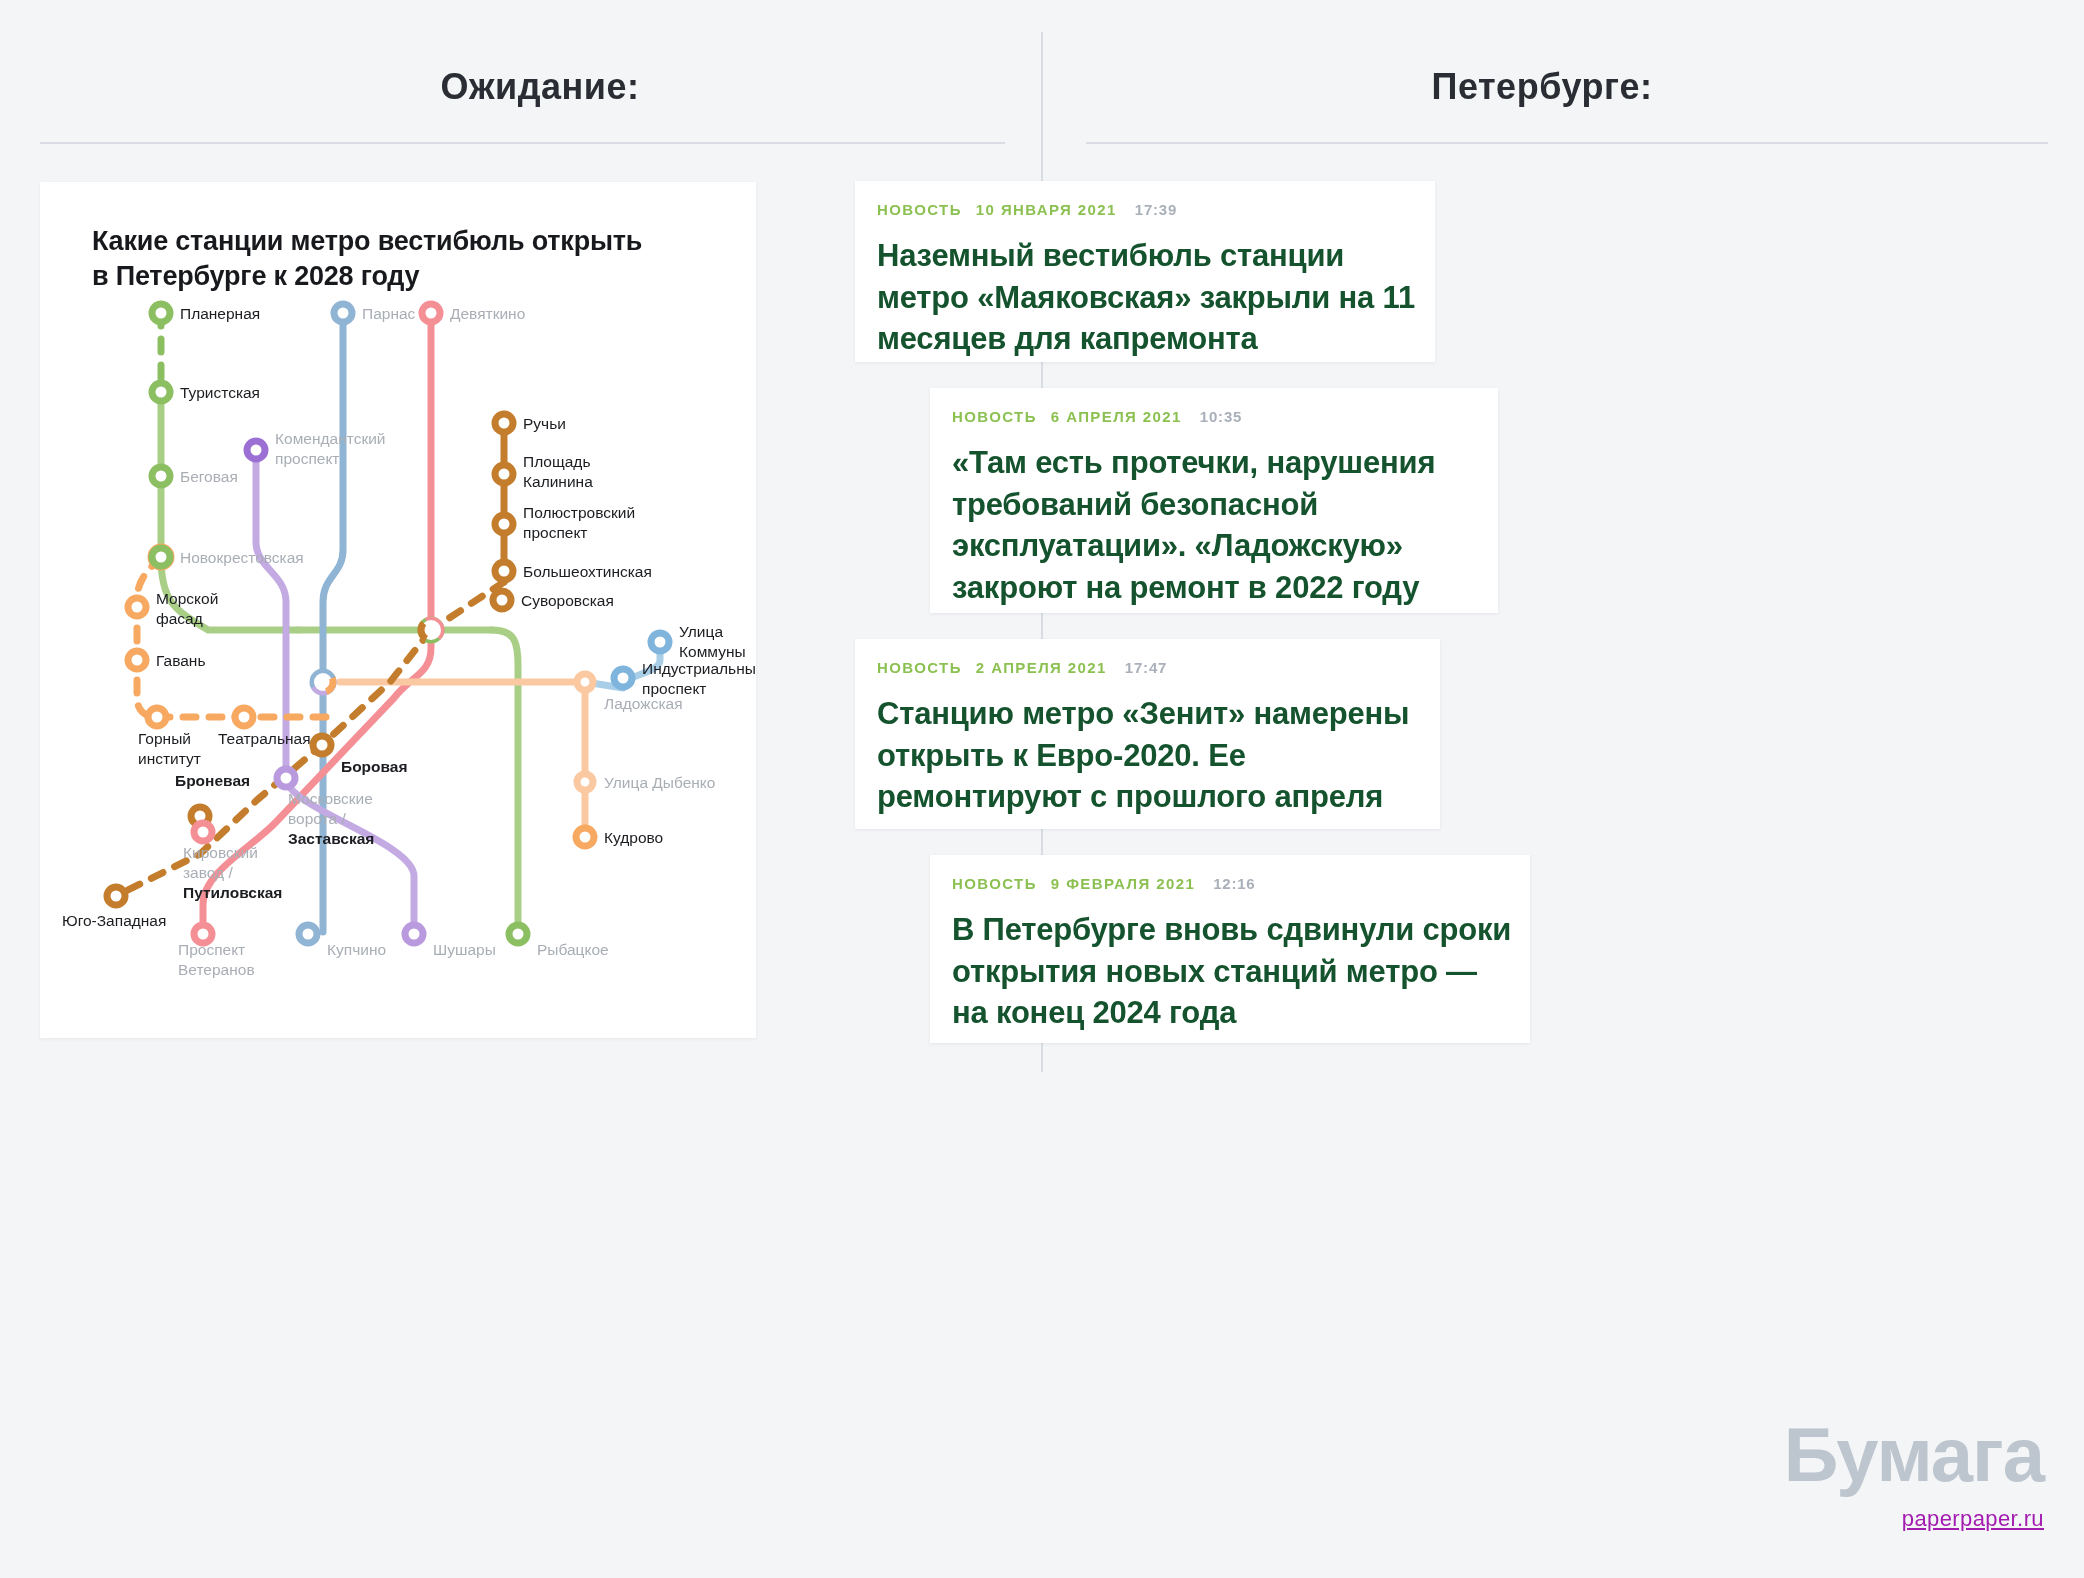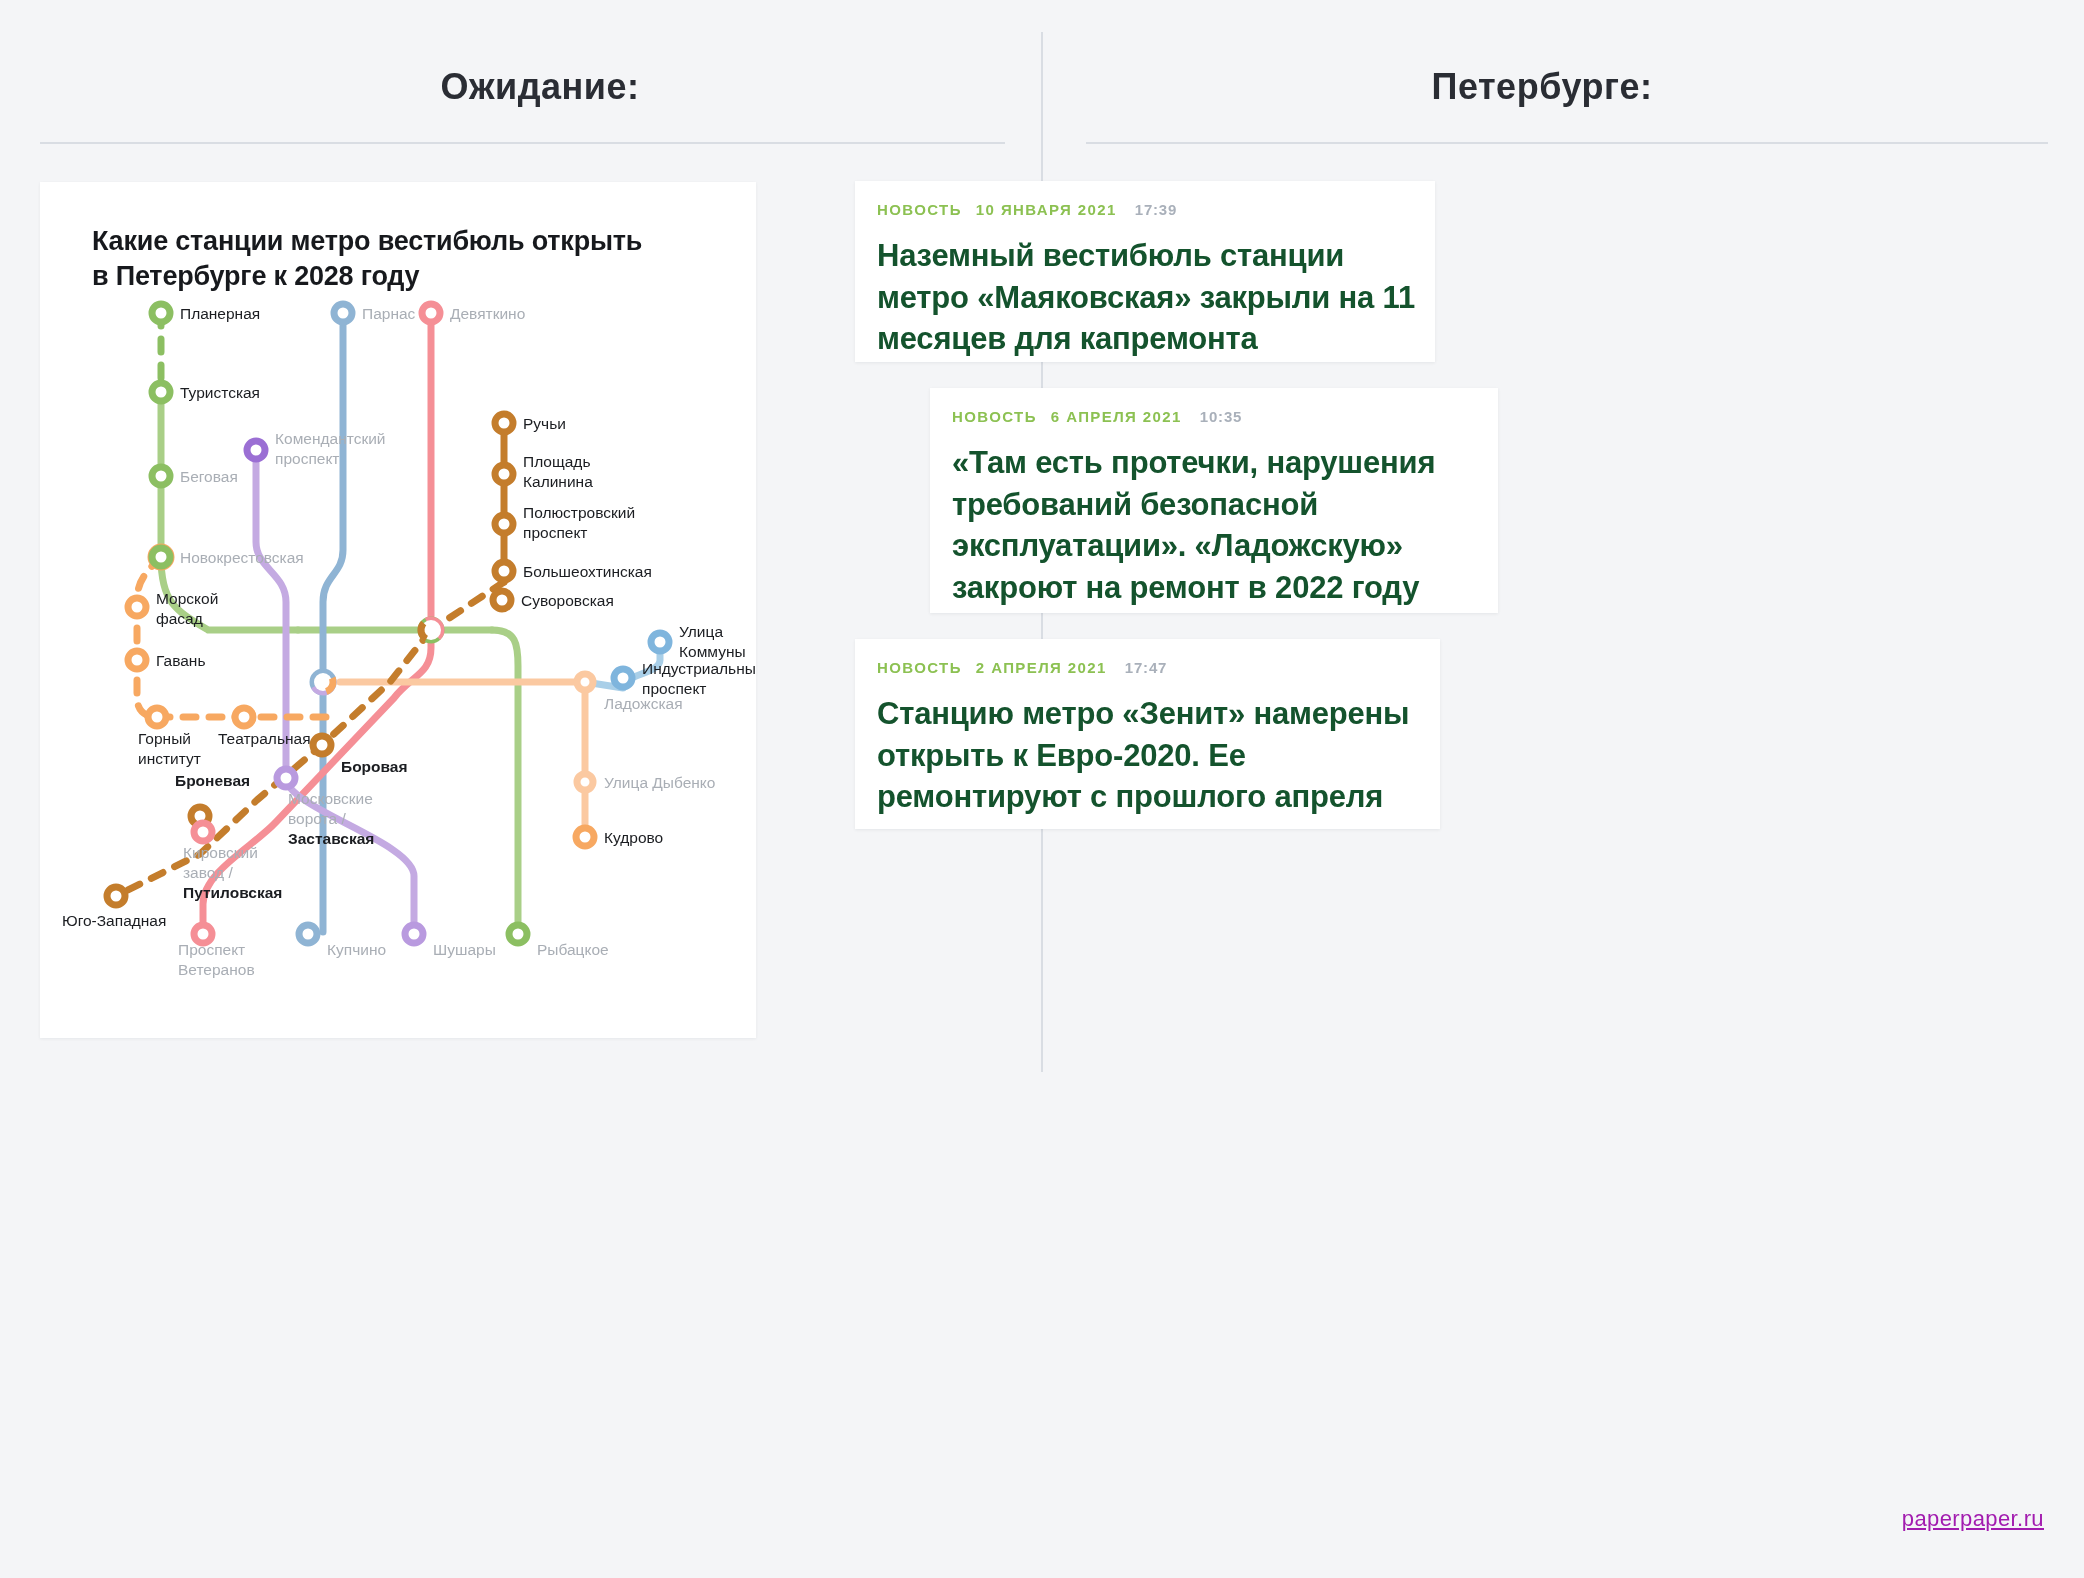--- a/index.html
+++ b/index.html
@@ -285,18 +285,25 @@
     <div class="news-title">«Там есть протечки, нарушения требований безопасной эксплуатации». «Ладожскую» закроют на ремонт в 2022 году</div>
   </div>
 
   <div class="news-card" id="card2">
     <div class="news-meta">
       <span class="meta-kicker">НОВОСТЬ</span><span class="meta-date">2 АПРЕЛЯ 2021</span><span class="meta-time">17:47</span>
     </div>
     <div class="news-title">Станцию метро «Зенит» намерены открыть к Евро-2020. Ее ремонтируют с прошлого апреля</div>
   </div>
 
+  <div class="news-card" id="card3">
+    <div class="news-meta">
+      <span class="meta-kicker">НОВОСТЬ</span><span class="meta-date">9 ФЕВРАЛЯ 2021</span><span class="meta-time">12:16</span>
+    </div>
+    <div class="news-title">В Петербурге вновь сдвинули сроки открытия новых станций метро — на конец 2024 года</div>
+  </div>
 
   <div class="logo">
+    <div class="logo-word">Бумага</div>
     <div class="logo-url">paperpaper.ru</div>
   </div>
 
 </div>
 
 </body></html>

